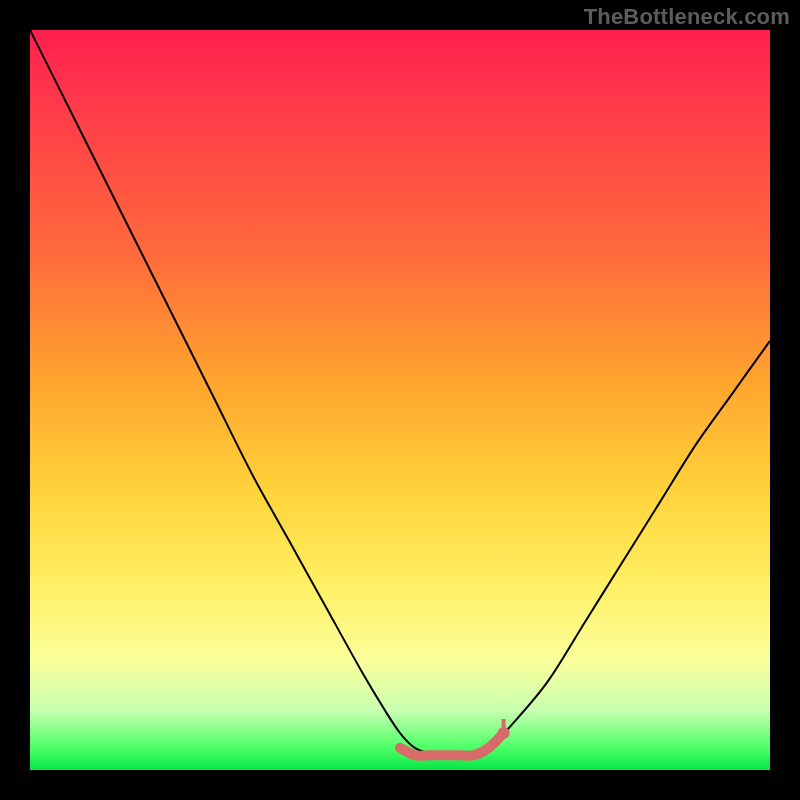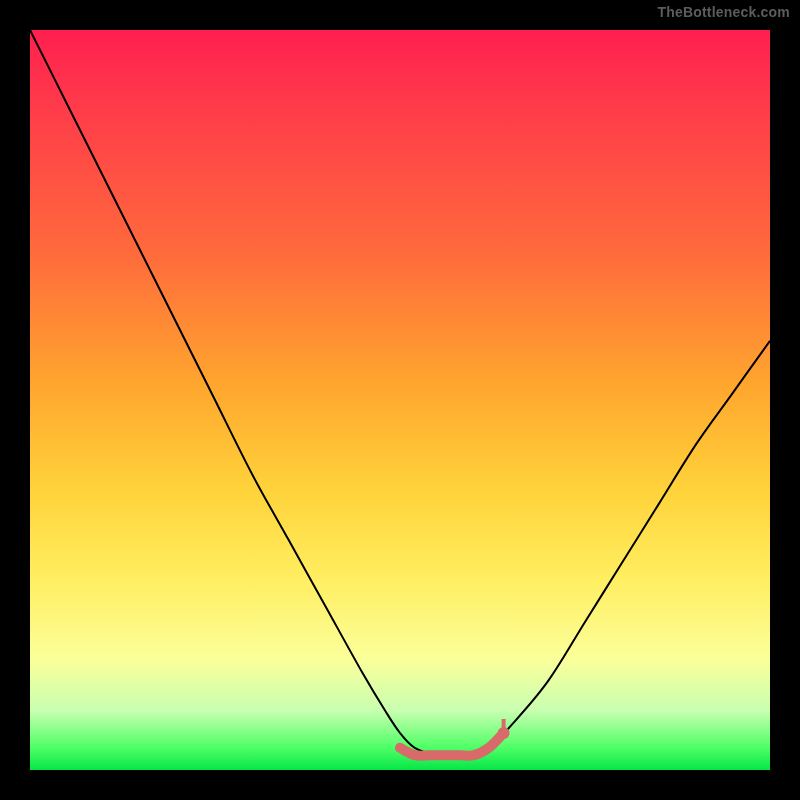--- a/index.html
+++ b/index.html
@@ -15,21 +15,21 @@
     position: relative;
     width: 800px;
     height: 800px;
     background: #000;
   }
   .watermark {
     position: absolute;
     top: 4px;
     right: 10px;
     color: #5c5c5c;
-    font-size: 14px;
+    font-size: 22px;
     font-weight: 600;
     letter-spacing: 0.2px;
     z-index: 10;
   }
   .plot-area {
     position: absolute;
     left: 30px;
     top: 30px;
     width: 740px;
     height: 740px;

